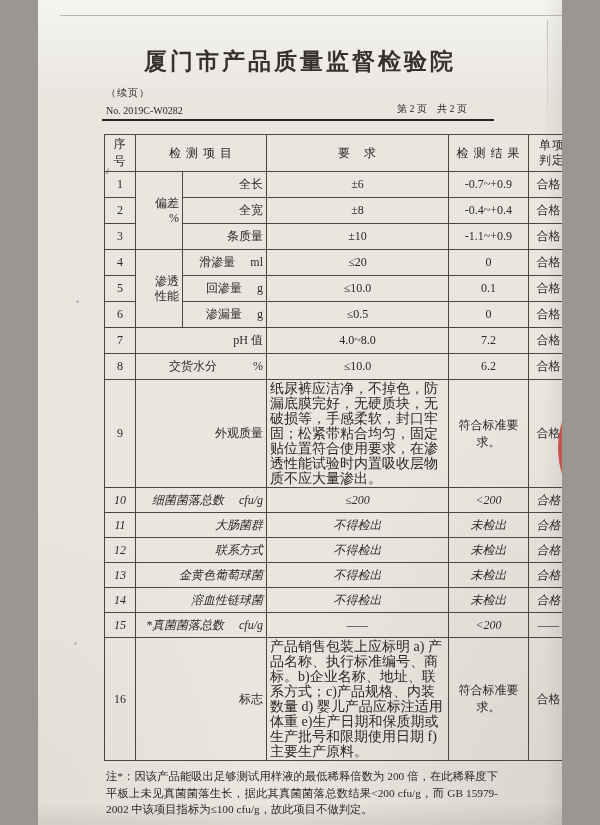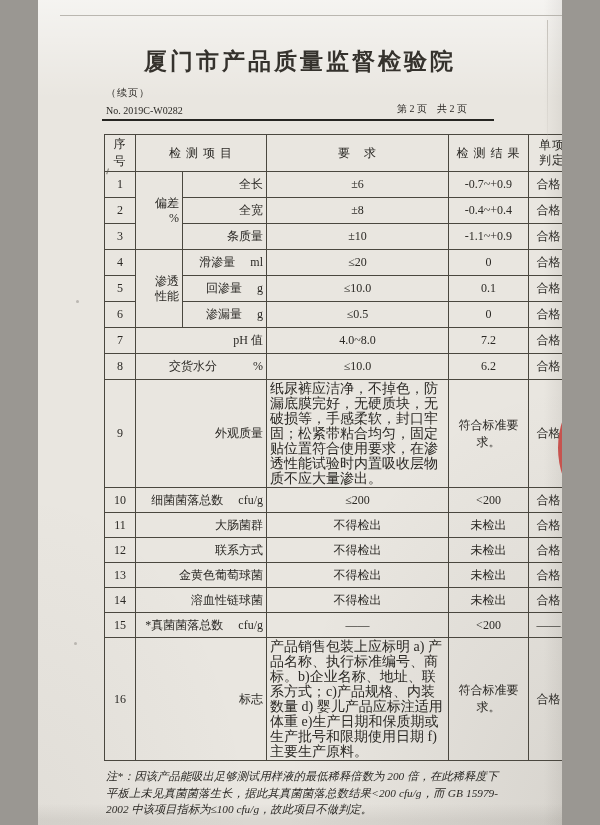--- a/index.html
+++ b/index.html
@@ -37,25 +37,25 @@
     font-size:12px;
     color:#2b2925;
   }
   table.report td { border:1px solid #4a473f; padding:1px 3px; vertical-align:middle; }
   td.c { text-align:center; }
   td.item { text-align:right; padding-left:7px; }
   td.req-long { text-align:left; padding:3px 6px; font-size:14px; line-height:15px; }
   .unit { margin-left:15px; }
   .unit-wide { margin-left:36px; }
   .two-line span { display:block; text-align:right; line-height:15px; }
-  tr.h-head { height:34px;padding-left:28px; } tr.h-std { height:26px; } tr.h-short { height:25px; }
+  tr.h-head { height:34px;padding-left:28px; } tr.h-std { height:26px; } tr.h-short { height:25px;font-style:italic; }
   tr.h-big9 { height:78px; } tr.h-big16 { height:94px; }
   .th { font-weight:normal; letter-spacing:1px; }
 
-  .note-star { margin:7px 64px 0 68px; font-size:11.3px; line-height:16.5px; text-align:justify;font-style:italic; }
+  .note-star { margin:7px 64px 0 68px; font-size:11.3px; line-height:16.5px; text-align:justify; }
   .blank-below { margin:9px 0 0 78px; display:flex; align-items:center; font-size:13px; font-weight:bold; }
 
   .stamp { position:absolute; left:470px; top:350px; width:220px; height:210px; opacity:.88; filter:blur(.3px); pointer-events:none; }
   .stamp .ring { position:absolute; left:50px; top:12px; width:164px; height:164px; border:4px solid #c5413d; border-radius:50%; }
   .stamp .sc { position:absolute; color:#c5413d; font-weight:bold; font-size:14px; line-height:14px; }
   .artifact-tick { position:absolute; left:69px; top:169px; width:4px; height:6px; border-left:1px solid #55524c; transform:rotate(18deg); opacity:.7; }
   .speck { position:absolute; width:3px; height:3px; border-radius:50%; background:#8d8a84; opacity:.5; }
 </style>
 </head>
 <body>

